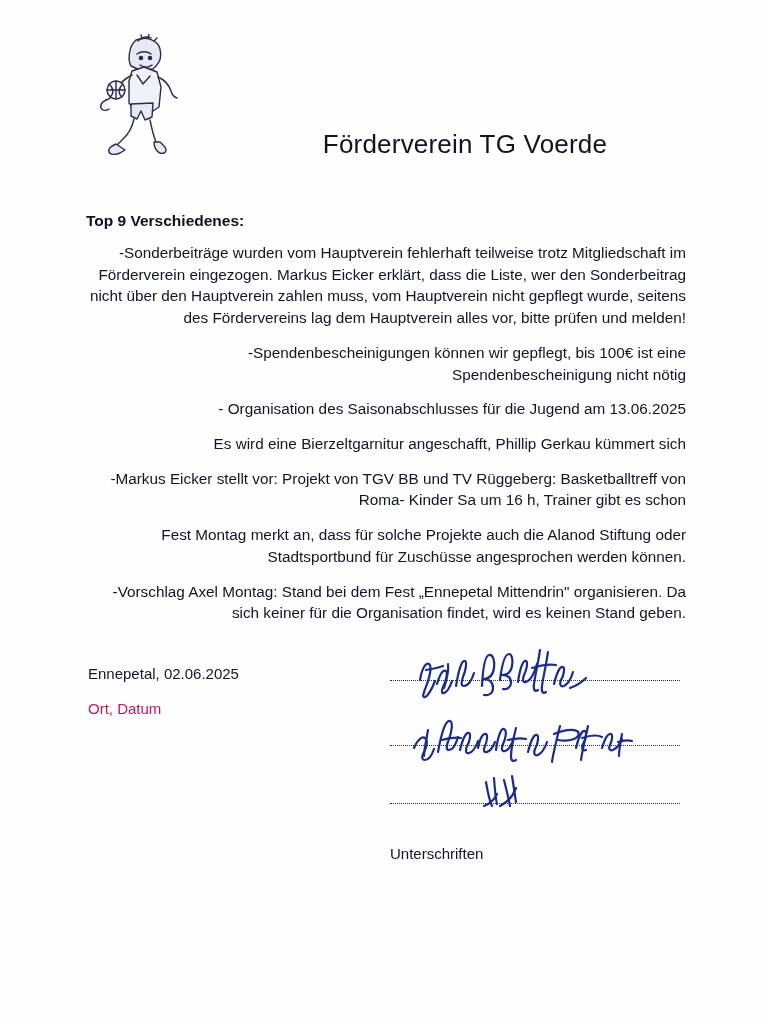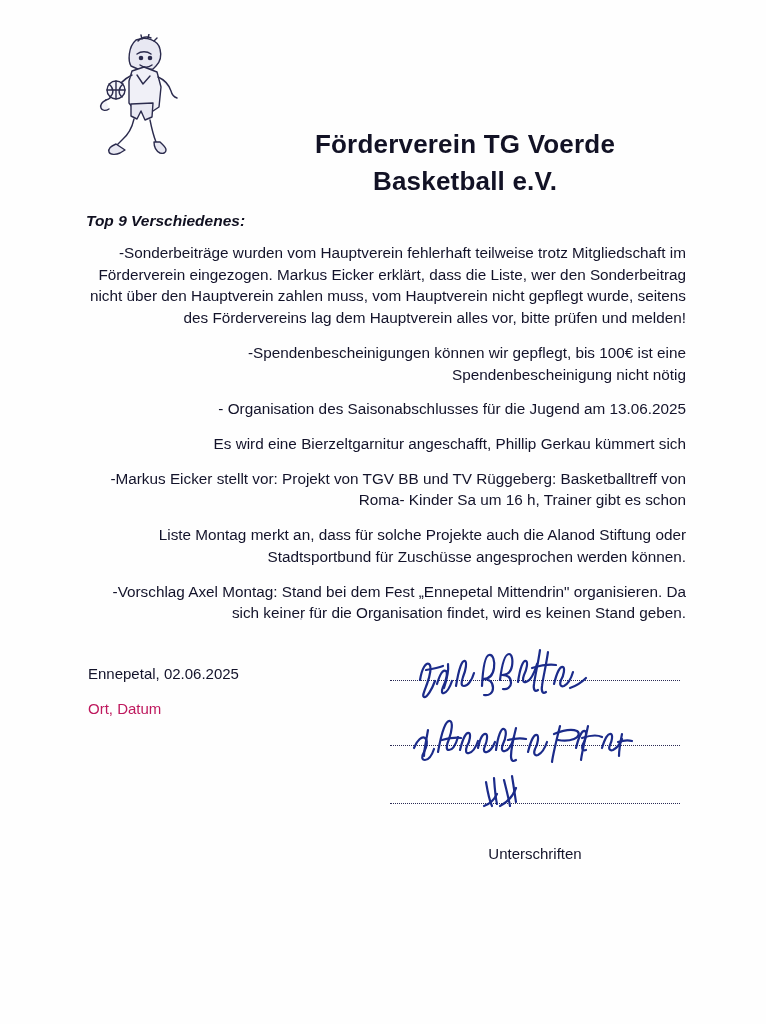--- a/index.html
+++ b/index.html
@@ -33,42 +33,41 @@
   .logo svg { display: block; }
 
   
   .doc-header {
     position: absolute;
     left: 230px;
     top: 126px;
     width: 470px;
     text-align: center;
     font-size: 26px;
-    font-weight: bold;
+    font-weight: normal;
     line-height: 1.42;
     letter-spacing: 0.2px;
     color: #121225;
   }
   .doc-header .line2 {
     display: block;
   }
 
   
   .content {
     position: absolute;
     left: 86px;
     top: 212px;
     width: 600px;
   }
   .section-title {
     font-size: 15.5px;
     font-weight: bold;
     margin: 0 0 12px 0;
     color: #101020;
-    font-style: italic;
   }
   .para {
     font-size: 15.3px;
     line-height: 1.42;
     margin: 12px 0 13px 0;
     color: #13132a;
     text-align: right;
   }
 
   
@@ -102,21 +101,21 @@
   }
   .sig-line.l1 { top: 40px; }
   .sig-line.l2 { top: 105px; }
   .sig-line.l3 { top: 163px; }
 
   .sig-caption {
     position: absolute;
     left: 390px;
     width: 290px;
     top: 205px;
-    text-align: center;
+    text-align: left;
     font-size: 15px;
     color: #13132a;
   }
 
   .sig-ink {
     position: absolute;
     left: 382px;
     top: -10px;
     width: 300px;
     height: 200px;
@@ -168,31 +167,30 @@
         <path d="M58 108 c0 5 2 9 6 11 c3 1 6 0 6 -3 c0 -3 -3 -5 -6 -8 z" fill="#e8e8f2"></path>
 
         <circle cx="20" cy="56" r="9" fill="#f4f4fa"></circle>
         <path d="M11 56 h18 M20 47 v18 M13 50 c5 4 5 10 1 13 M27 50 c-5 4 -5 10 -1 13"></path>
       </g>
     </svg>
   </div>
 
   <div class="doc-header">
     <span>Förderverein TG Voerde</span>
-    <span class="line2">Basketball e.V.</span>
   </div>
 
   <div class="content">
     <p class="section-title">Top 9 Verschiedenes:</p>
     <p class="para">-Sonderbeiträge wurden vom Hauptverein fehlerhaft teilweise trotz Mitgliedschaft im Förderverein eingezogen. Markus Eicker erklärt, dass die Liste, wer den Sonderbeitrag nicht über den Hauptverein zahlen muss, vom Hauptverein nicht gepflegt wurde, seitens des Fördervereins lag dem Hauptverein alles vor, bitte prüfen und melden!</p>
     <p class="para">-Spendenbescheinigungen können wir gepflegt, bis 100€ ist eine Spendenbescheinigung nicht nötig</p>
     <p class="para">- Organisation des Saisonabschlusses für die Jugend am 13.06.2025</p>
     <p class="para">Es wird eine Bierzeltgarnitur angeschafft, Phillip Gerkau kümmert sich</p>
     <p class="para">-Markus Eicker stellt vor: Projekt von TGV BB und TV Rüggeberg: Basketballtreff von Roma- Kinder Sa um 16 h, Trainer gibt es schon</p>
-    <p class="para">Liste Montag merkt an, dass für solche Projekte auch die Alanod Stiftung oder Stadtsportbund für Zuschüsse angesprochen werden können.</p>
+    <p class="para">Fest Montag merkt an, dass für solche Projekte auch die Alanod Stiftung oder Stadtsportbund für Zuschüsse angesprochen werden können.</p>
     <p class="para">-Vorschlag Axel Montag: Stand bei dem Fest „Ennepetal Mittendrin" organisieren. Da sich keiner für die Organisation findet, wird es keinen Stand geben.</p>
   </div>
 
   <div class="stray-dot"></div>
 
   <div class="sign-area">
     <div class="place-date">Ennepetal, 02.06.2025</div>
     <div class="place-date-label">Ort, Datum</div>
 
     <div class="sig-line l1"></div>

